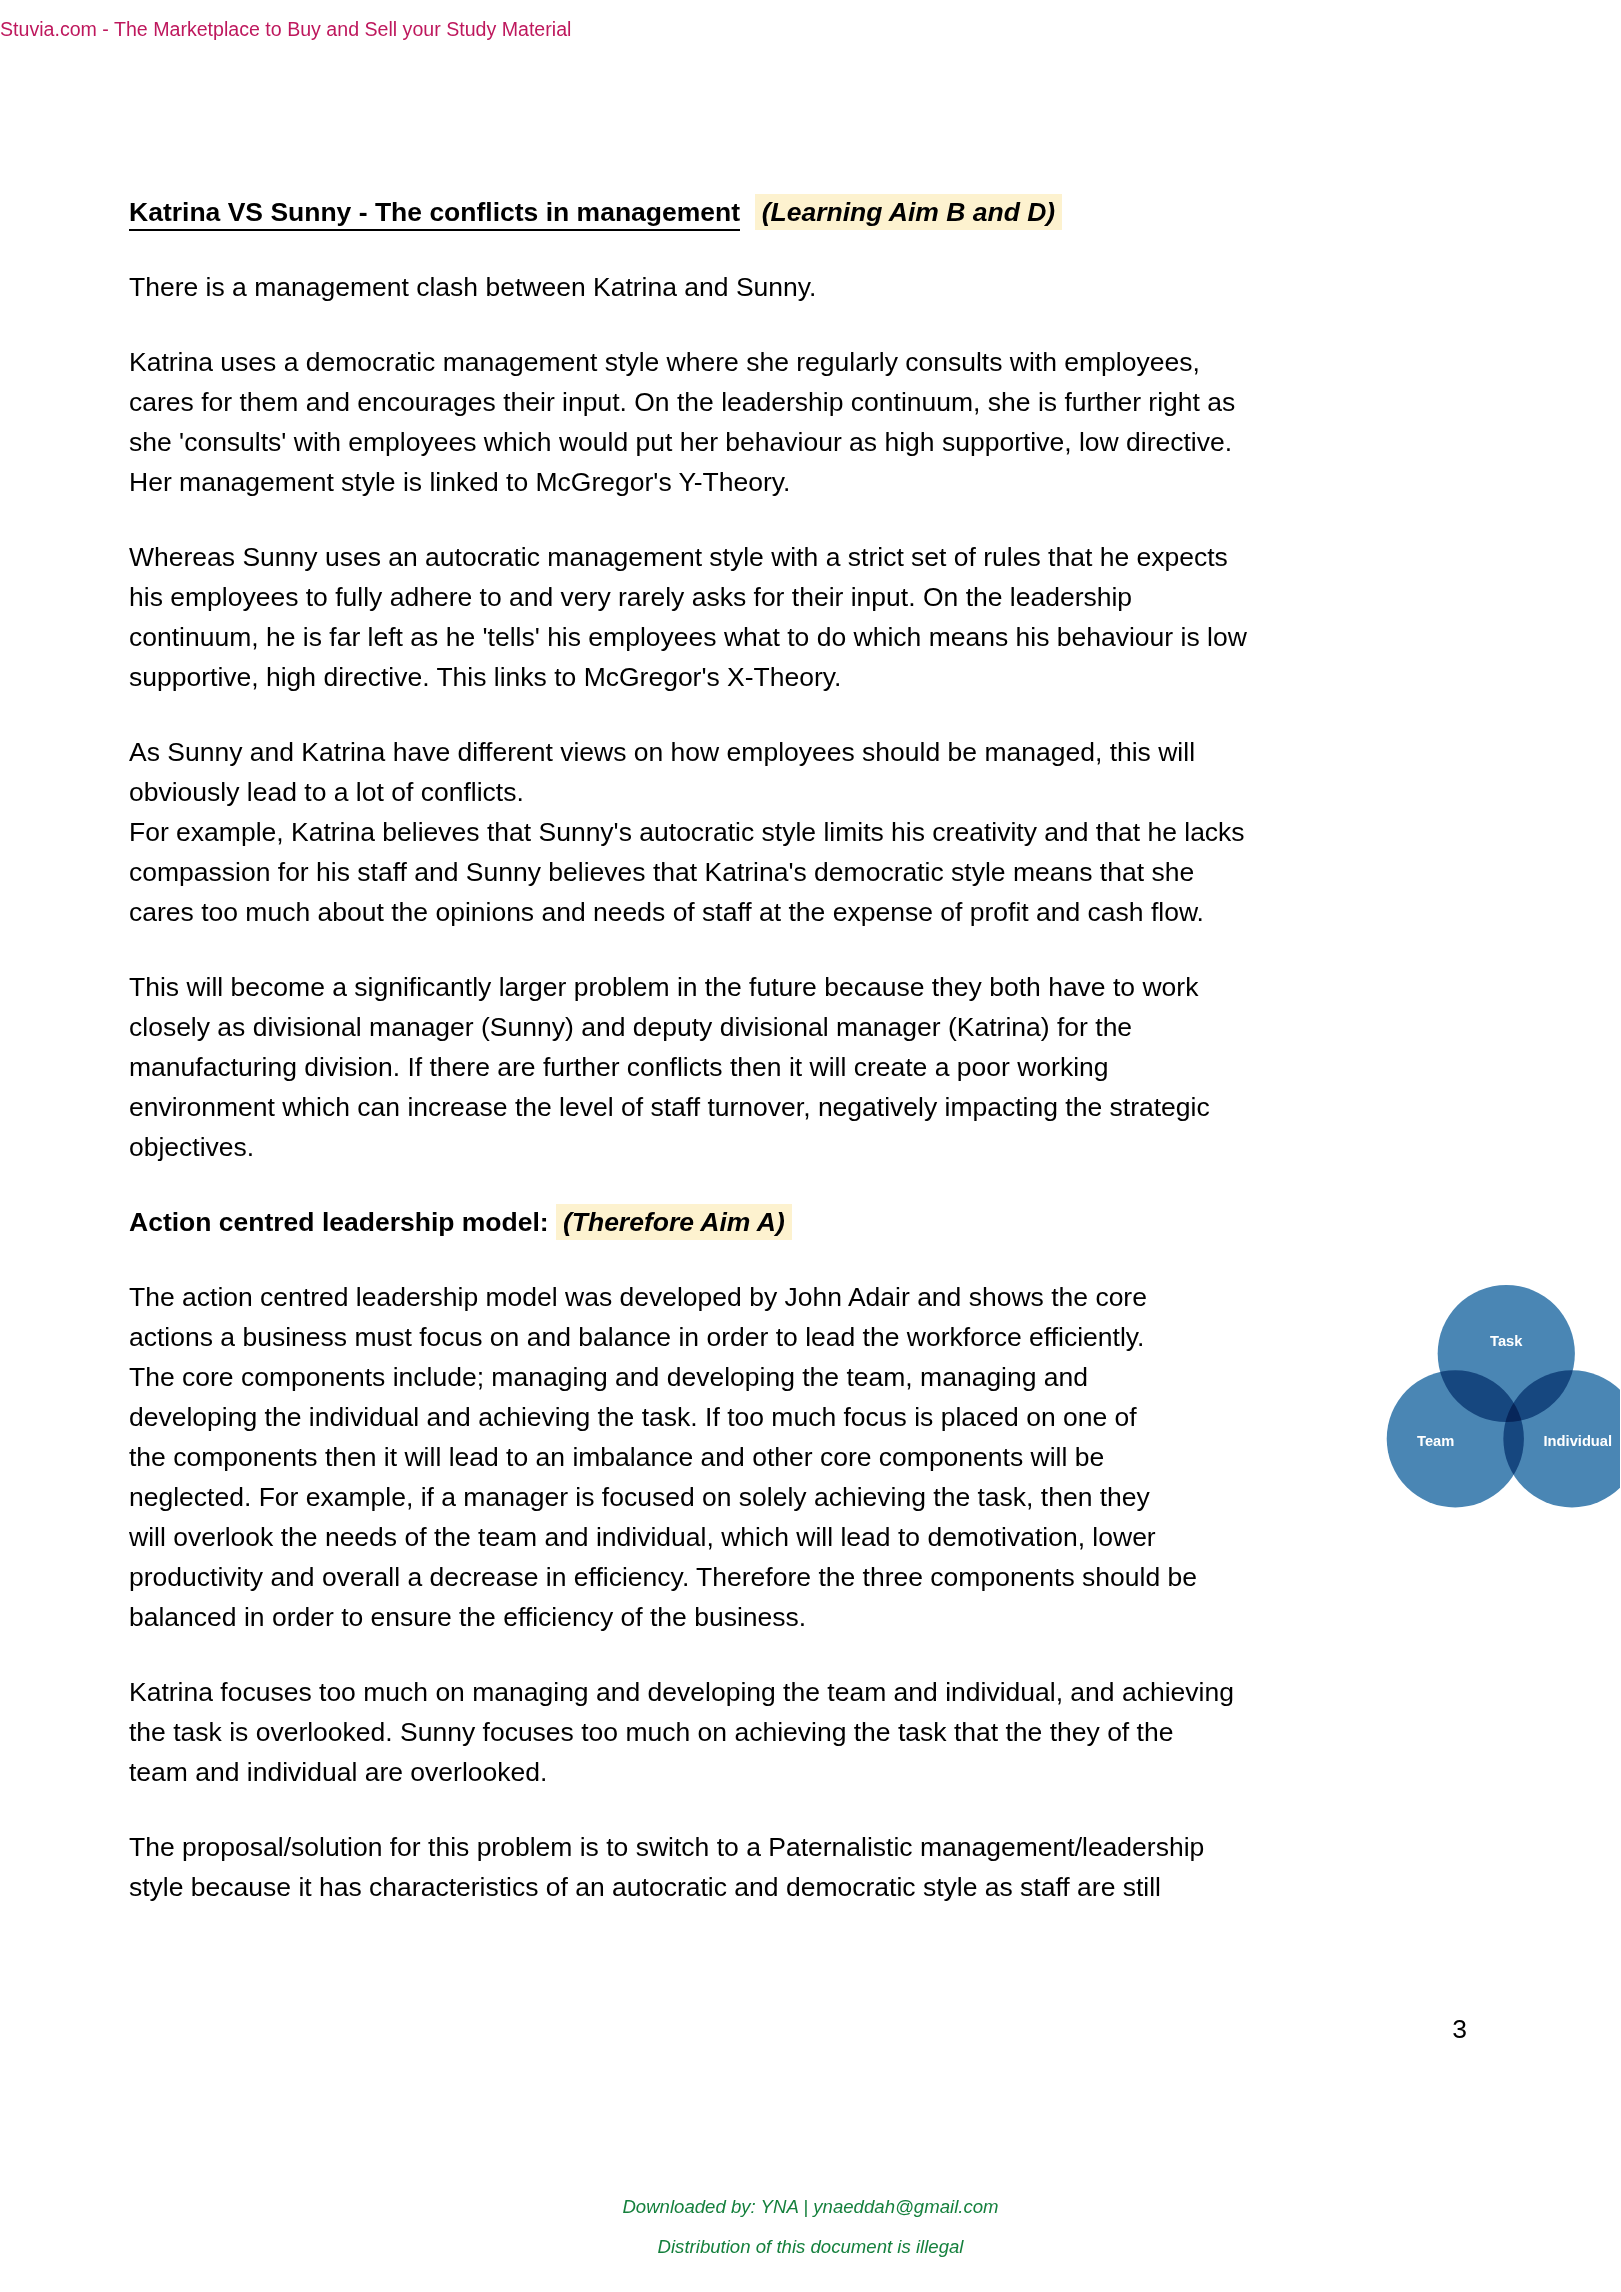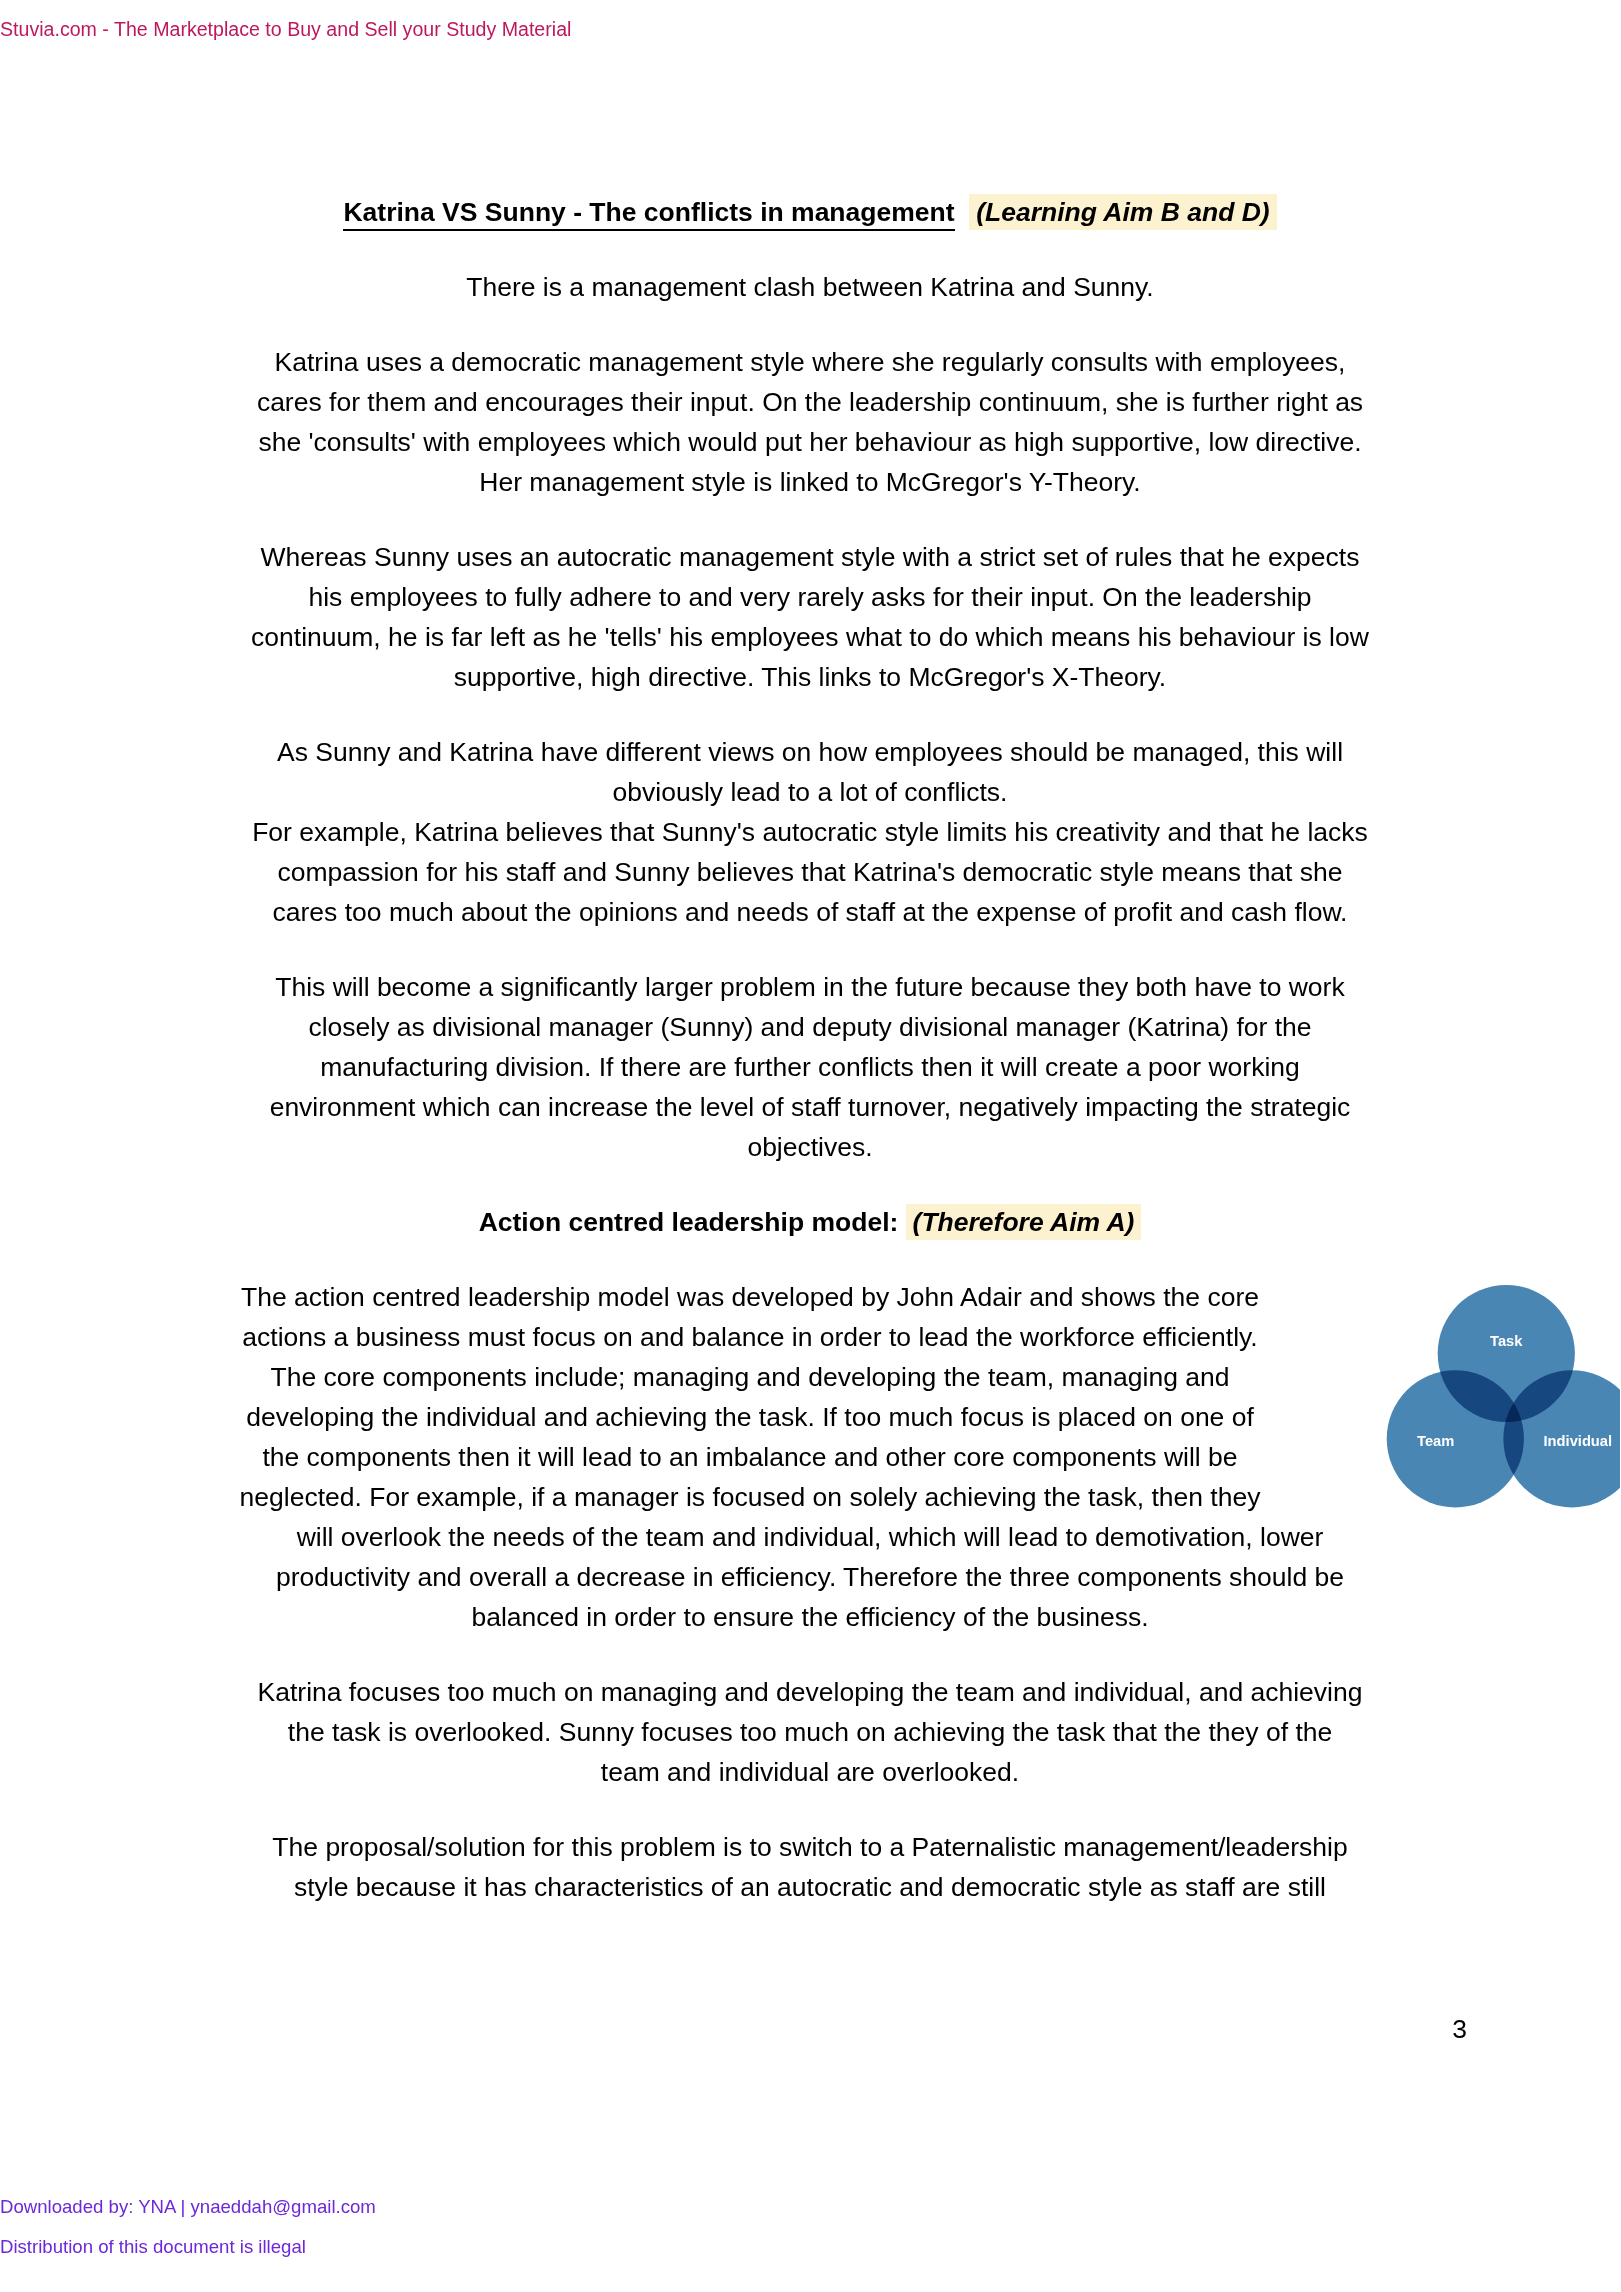--- a/index.html
+++ b/index.html
@@ -13,21 +13,21 @@
     overflow:hidden;
   }
   .doc-header {
     position:absolute; top:17.6px; left:0; width:100%;
     text-align:left;
     font-size:19.6px; line-height:23.5px;
     color:#be185d;
   }
   .content {
     position:absolute; left:129px; top:192px; width:1362px;
-    font-size:26.5px; line-height:40px;text-align:center;
+    font-size:26.5px; line-height:40px;
   }
   .content p, .content h1, .content h2 { margin:0 0 35px 0; font-size:26.5px; line-height:40px; }
   .para { white-space:pre-line; }
   h1 .title-main {
     font-weight:bold;
     padding-bottom:2px;
     border-bottom:2.9px solid #000000;
   }
   .hl {
     background:#fdf2cf;
@@ -47,22 +47,24 @@
     font-family:"Liberation Sans","DejaVu Sans",sans-serif;
     font-size:15px; font-weight:bold;
     text-anchor:middle;
   }
   .page-number {
     position:absolute; top:2009px; right:154px;
     font-size:26.5px; line-height:40px;
   }
   .doc-footer {
     position:absolute; top:2187px; left:0; width:100%;
+    text-align:center;
     font-size:18.6px; line-height:40px;
-    color:#6d28d9;
+    color:#15803d;
+    font-style:italic;
   }
 </style>
 </head>
 <body>
 
 <div class="page">
 
   <div class="doc-header">Stuvia.com - The Marketplace to Buy and Sell your Study Material</div>
 
   <div class="content">

